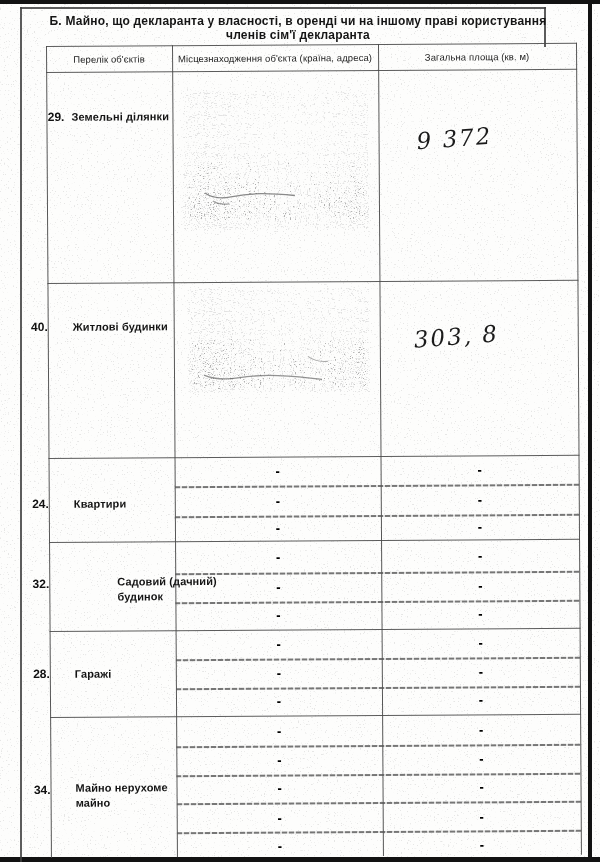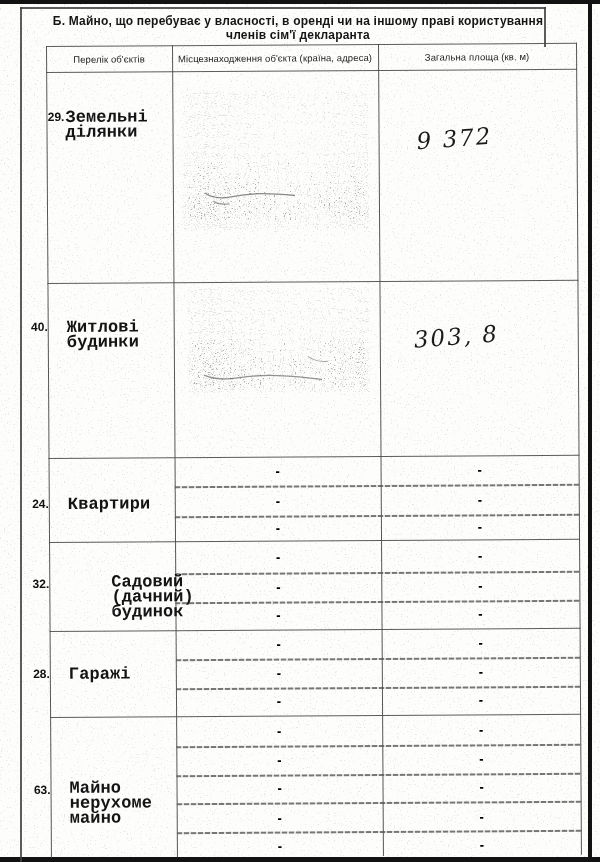--- a/index.html
+++ b/index.html
@@ -37,24 +37,23 @@
   .th{
     position:absolute;top:47px;height:25px;display:flex;align-items:center;
     justify-content:center;font-size:9.5px;color:#222;text-align:center;
     letter-spacing:.1px;
   }
   .rownum{
     position:absolute;left:22px;width:24px;text-align:right;
     font-weight:bold;font-size:12px;color:#111;
   }
   .rowlabel{
-    position:absolute;left:65px;width:112px;
-    font-weight:bold;font-size:17px;line-height:15px;color:#141414;
+    position:absolute;left:71px;width:112px;
+    font-weight:bold;font-size:11px;line-height:15px;color:#141414;
     letter-spacing:.1px;
-    font-family:Liberation Mono, monospace;
   }
   .hw{
     position:absolute;font-family:"DejaVu Serif",serif;font-style:italic;
     font-size:23px;color:#1b1b1b;letter-spacing:2px;transform:rotate(-4deg);
     white-space:nowrap;
   }
   .dash{
     position:absolute;width:60px;height:14px;line-height:14px;text-align:center;
     font-weight:bold;font-size:13px;color:#000;
   }
@@ -88,21 +87,21 @@
   </svg>
 
   <div class="bar top"></div>
   <div class="bar bottom"></div>
   <div class="bar right"></div>
   <div class="frame left"></div>
   <div class="frame top"></div>
   <div class="frame stub"></div>
 
   <div class="title">
-    <div>Б. Майно, що перебуває у власності, в оренді чи на іншому праві користування</div>
+    <div>Б. Майно, що декларанта у власності, в оренді чи на іншому праві користування</div>
     <div>членів сім'ї декларанта</div>
   </div>
 
   <div class="skew">
 
     <div class="vline" style="left:46px;top:46px;height:812px;"></div>
     <div class="vline" style="left:172px;top:46px;height:812px;"></div>
     <div class="vline" style="left:378px;top:46px;height:812px;"></div>
     <div class="vline" style="left:576px;top:46px;height:812px;"></div>
 
@@ -127,21 +126,21 @@
 
     <div class="th" style="left:46px;width:126px;">Перелік об'єктів</div>
     <div class="th" style="left:172px;width:206px;">Місцезнаходження об'єкта (країна, адреса)</div>
     <div class="th" style="left:378px;width:198px;">Загальна площа (кв. м)</div>
 
     <div class="rownum" style="top:110px;margin-left:18px;">29.</div>
     <div class="rownum" style="top:320px;">40.</div>
     <div class="rownum" style="top:497px;">24.</div>
     <div class="rownum" style="top:577px;">32.</div>
     <div class="rownum" style="top:667px;">28.</div>
-    <div class="rownum" style="top:783px;">63.</div>
+    <div class="rownum" style="top:783px;">34.</div>
 
     <div class="rowlabel" style="top:110px;">Земельні ділянки</div>
     <div class="rowlabel" style="top:320px;">Житлові будинки</div>
     <div class="rowlabel" style="top:497px;">Квартири</div>
     <div class="rowlabel" style="top:575px;margin-left:43px;">Садовий (дачний) будинок</div>
     <div class="rowlabel" style="top:667px;">Гаражі</div>
     <div class="rowlabel" style="top:781px;">Майно нерухоме майно</div>
 
     <svg class="blob" style="left:182px;top:92px;" width="186" height="140">
       <rect x="0" y="0" width="186" height="140" filter="url(#f-light)" opacity="0.8"></rect>

